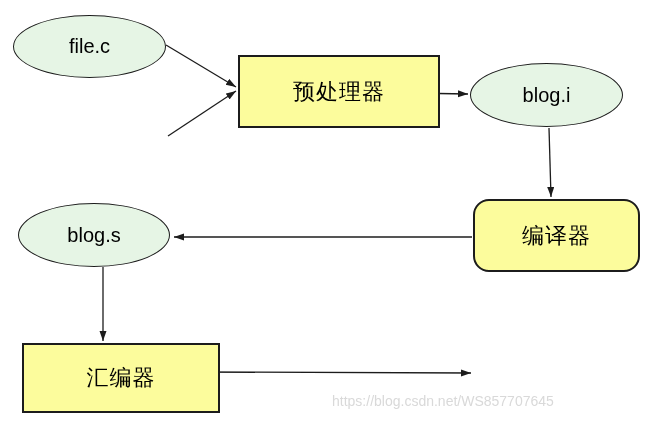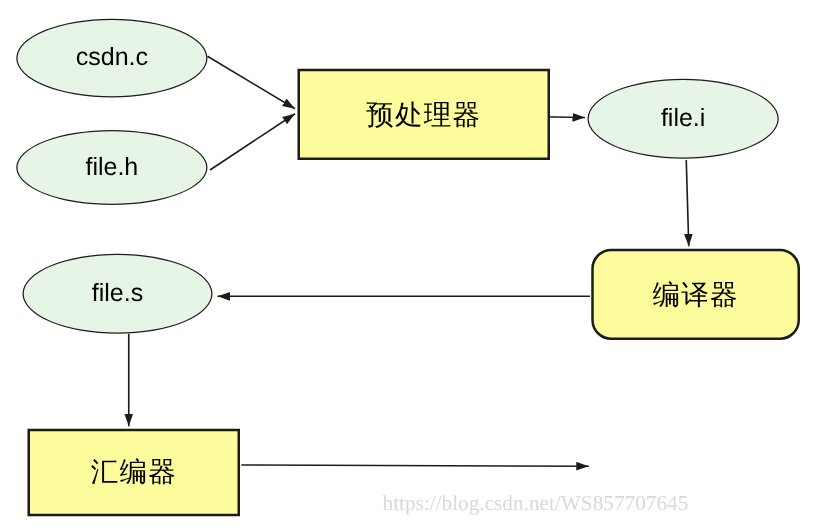--- a/index.html
+++ b/index.html
@@ -31,34 +31,34 @@
   }
   .connector-layer{
     position:absolute;left:0;top:0;width:663px;height:422px;
   }
   .connector-layer line{
     stroke:var(--stroke,#1c1c1c);
     stroke-width:1.3;
   }
   .watermark{
     position:absolute;
-    left:306px;top:393px;
-    font-family:Liberation Serif, serif;
-    font-size:17px;
+    left:332px;top:393px;
+    font-family:Liberation Sans, sans-serif;
+    font-size:14px;
     color:var(--wm,#d9d9d9);
     white-space:nowrap;
   }
   
   #n-file-c      {left:13px; top:15px;  width:153px;height:63px;}
   #n-file-h      {left:13px; top:104px; width:153px;height:60px;}
   #n-preprocessor{left:238px;top:55px;  width:202px;height:73px;}
   #n-file-i      {left:470px;top:63px;  width:153px;height:64px;}
   #n-compiler    {left:473px;top:199px; width:167px;height:73px;border-radius:16px;}
   #n-file-s      {left:18px; top:203px; width:152px;height:64px;}
-  #n-assembler   {left:22px; top:343px; width:170px;height:70px;}
+  #n-assembler   {left:22px; top:343px; width:198px;height:70px;}
   #n-file-o      {left:473px;top:343px; width:177px;height:64px;}
 </style>
 </head>
 <body>
 
 <div class="stage">
 
   <svg class="connector-layer" viewBox="0 0 663 422" xmlns="http://www.w3.org/2000/svg">
     <defs>
       <marker id="ah" markerWidth="11" markerHeight="8" refX="10" refY="3.5" orient="auto" markerUnits="userSpaceOnUse">
@@ -68,41 +68,38 @@
     <line x1="166" y1="45" x2="236" y2="87" marker-end="url(#ah)"></line>
     <line x1="168" y1="136" x2="236" y2="91" marker-end="url(#ah)"></line>
     <line x1="409" y1="93" x2="468" y2="94" marker-end="url(#ah)"></line>
     <line x1="549" y1="128" x2="551" y2="197" marker-end="url(#ah)"></line>
     <line x1="472" y1="237" x2="174" y2="237" marker-end="url(#ah)"></line>
     <line x1="103" y1="267" x2="103" y2="341" marker-end="url(#ah)"></line>
     <line x1="193" y1="372" x2="471" y2="373" marker-end="url(#ah)"></line>
   </svg>
 
   <div class="node node-file" id="n-file-c">
-    <span>csdn.c</span>
+    <span>file.c</span>
   </div>
 
-  <div class="node node-file" id="n-file-h">
-    <span>file.h</span>
-  </div>
 
   <div class="node node-process" id="n-preprocessor">
     <span>预处理器</span>
   </div>
 
   <div class="node node-file" id="n-file-i">
-    <span>file.i</span>
+    <span>blog.i</span>
   </div>
 
   <div class="node node-process" id="n-compiler">
     <span>编译器</span>
   </div>
 
   <div class="node node-file" id="n-file-s">
-    <span>file.s</span>
+    <span>blog.s</span>
   </div>
 
   <div class="node node-process" id="n-assembler">
     <span>汇编器</span>
   </div>
 
 
   <div class="watermark">https://blog.csdn.net/WS857707645</div>
 
 </div>

